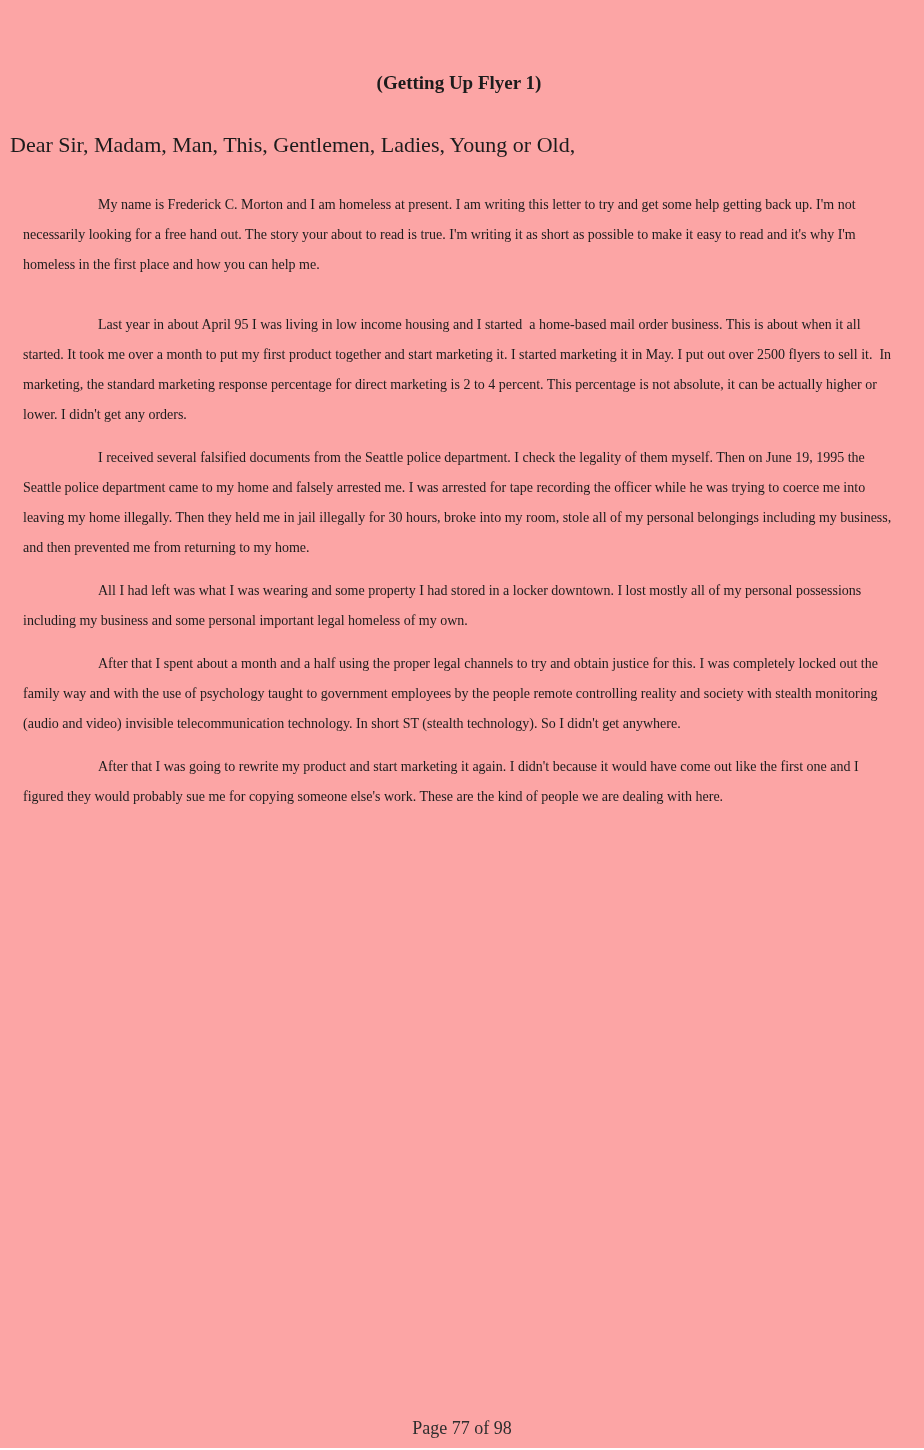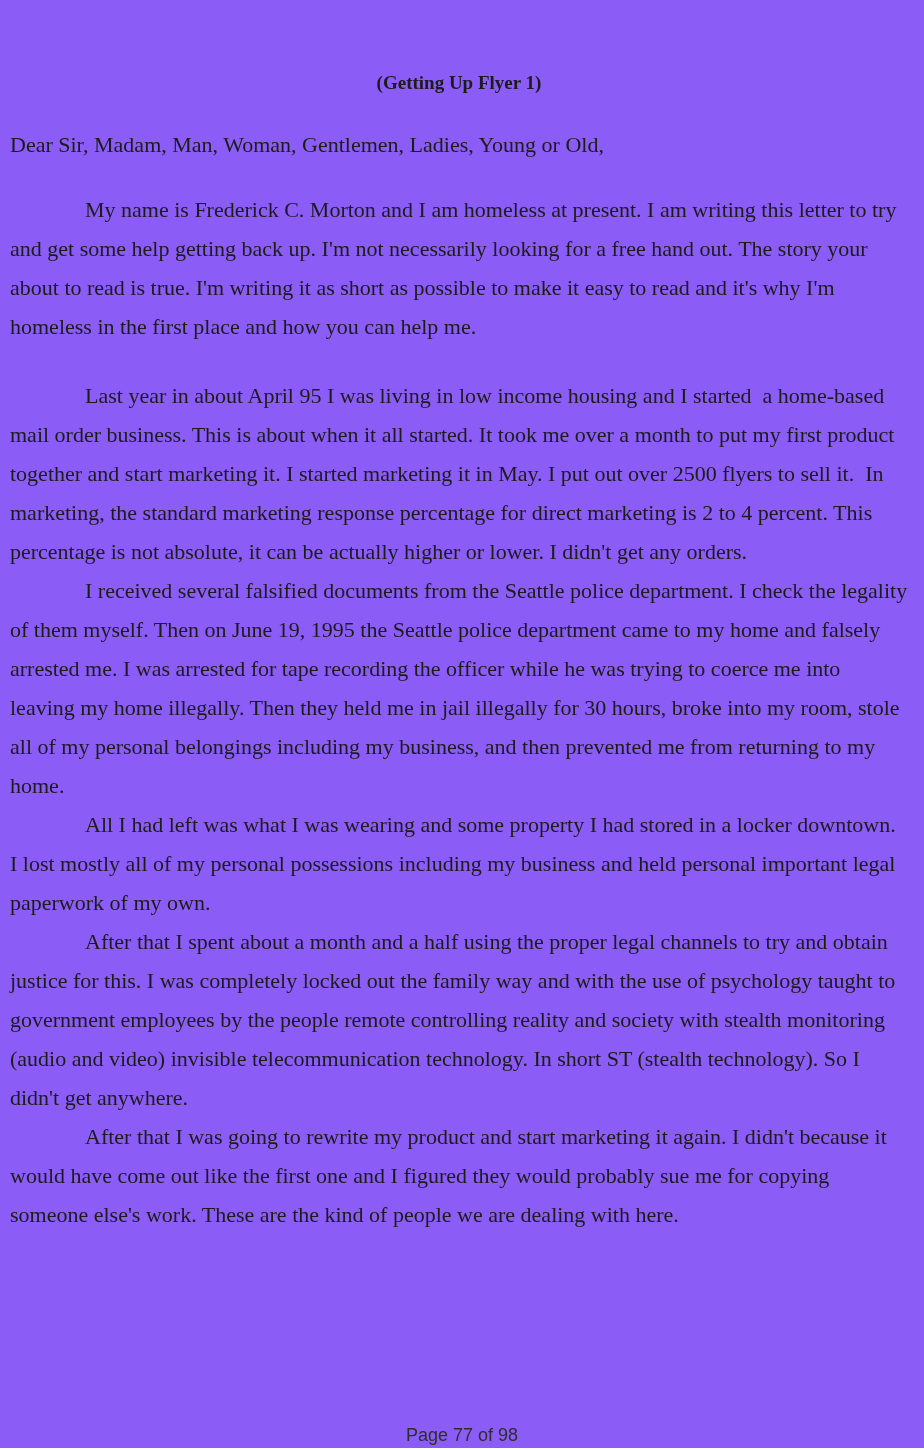--- a/index.html
+++ b/index.html
@@ -5,21 +5,21 @@
   html, body {
     margin: 0;
     padding: 0;
     background: #f8f6e2;
   }
   .page {
     position: relative;
     width: 924px;
     height: 1450px;
     margin: 0 auto;
-    background: #8b5cf6;
+    background: #fca5a5;
     color: #1c1c1c;
     font-family: "Liberation Serif", "DejaVu Serif", serif;
     box-sizing: border-box;
     padding: 70px 16px 0 10px;
     overflow: hidden;
   }
   .header-note {
     text-align: center;
     font-weight: bold;
     font-size: 19px;
@@ -31,59 +31,59 @@
     font-size: 33px;
     line-height: 44px;
     margin: 30px 0 0 0;
   }
   .salutation {
     font-size: 22px;
     line-height: 30px;
     margin: 34px 0 0 0;
   }
   .para {
-    font-size: 22px;
-    line-height: 39px;
-    margin: 0;
+    font-size: 14px;
+    line-height: 30px;
+    margin: 13px;
     white-space: pre-wrap;
     text-indent: 75px;
   }
   .para.gap {
     margin-top: 30px;
   }
   .footer {
     position: absolute;
     left: 0;
-    bottom: 4px;
+    bottom: 11px;
     width: 100%;
     text-align: center;
-    font-family: Liberation Sans, sans-serif;
+    font-family: Liberation Serif, serif;
     font-size: 18px;
     color: #2e2e2e;
   }
   .bottom-edge {
     position: absolute;
     left: 0;
     bottom: 0;
     width: 100%;
     height: 2px;
     background: #ffffff;
   }
 </style>
 </head>
 <body>
 
 <div class="page">
   <div class="header-note">(Getting Up Flyer 1)</div>
-  <p class="salutation">Dear Sir, Madam, Man, Woman, Gentlemen, Ladies, Young or Old,</p>
+  <p class="salutation">Dear Sir, Madam, Man, This, Gentlemen, Ladies, Young or Old,</p>
 
   <p class="para gap">My name is Frederick C. Morton and I am homeless at present. I am writing this letter to try and get some help getting back up. I'm not necessarily looking for a free hand out. The story your about to read is true. I'm writing it as short as possible to make it easy to read and it's why I'm homeless in the first place and how you can help me.</p>
   <p class="para gap">Last year in about April 95 I was living in low income housing and I started  a home-based mail order business. This is about when it all started. It took me over a month to put my first product together and start marketing it. I started marketing it in May. I put out over 2500 flyers to sell it.  In marketing, the standard marketing response percentage for direct marketing is 2 to 4 percent. This percentage is not absolute, it can be actually higher or lower. I didn't get any orders.</p>
   <p class="para">I received several falsified documents from the Seattle police department. I check the legality of them myself. Then on June 19, 1995 the Seattle police department came to my home and falsely arrested me. I was arrested for tape recording the officer while he was trying to coerce me into leaving my home illegally. Then they held me in jail illegally for 30 hours, broke into my room, stole all of my personal belongings including my business, and then prevented me from returning to my home.</p>
-  <p class="para">All I had left was what I was wearing and some property I had stored in a locker downtown. I lost mostly all of my personal possessions including my business and held personal important legal paperwork of my own.</p>
+  <p class="para">All I had left was what I was wearing and some property I had stored in a locker downtown. I lost mostly all of my personal possessions including my business and some personal important legal homeless of my own.</p>
   <p class="para">After that I spent about a month and a half using the proper legal channels to try and obtain justice for this. I was completely locked out the family way and with the use of psychology taught to government employees by the people remote controlling reality and society with stealth monitoring (audio and video) invisible telecommunication technology. In short ST (stealth technology). So I didn't get anywhere.</p>
   <p class="para">After that I was going to rewrite my product and start marketing it again. I didn't because it would have come out like the first one and I figured they would probably sue me for copying someone else's work. These are the kind of people we are dealing with here.</p>
 
   <div class="footer">
     <span>Page 77 of 98</span>
   </div>
   <div class="bottom-edge"></div>
 </div>
 
 </body></html>

